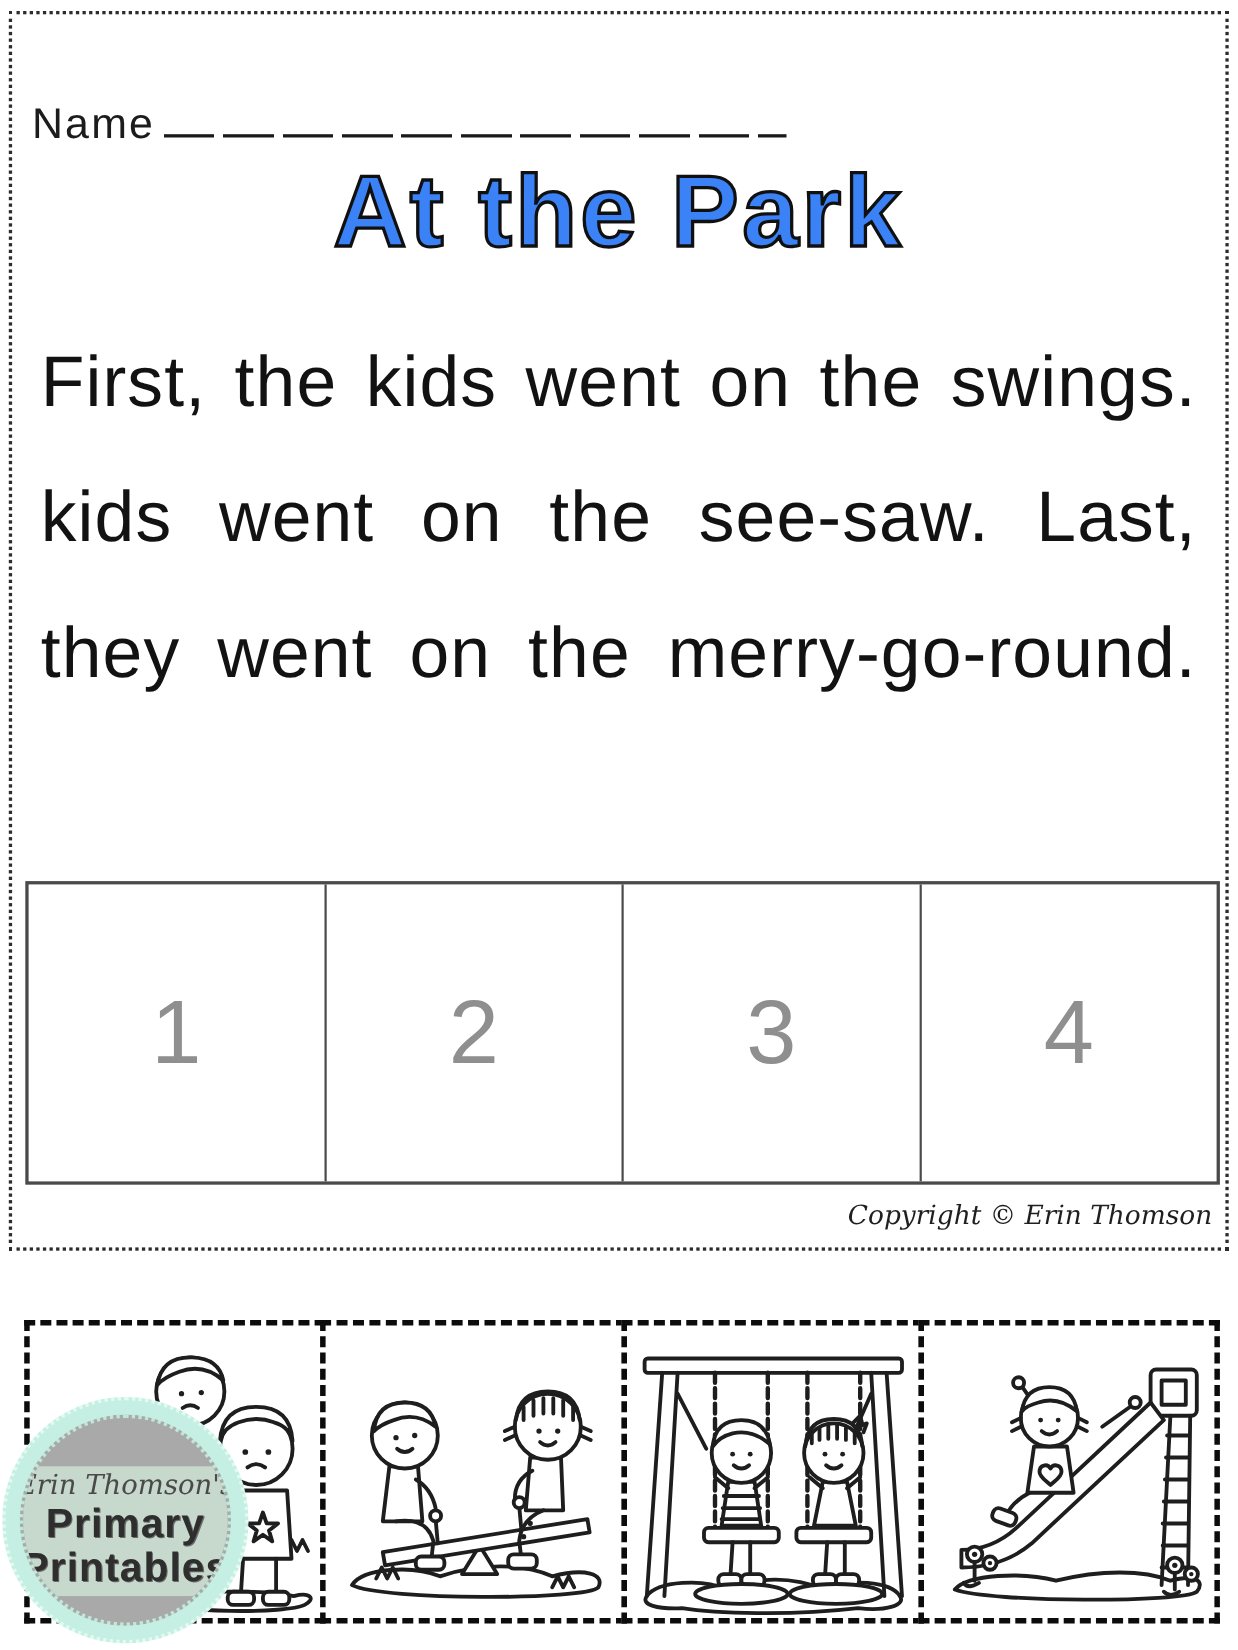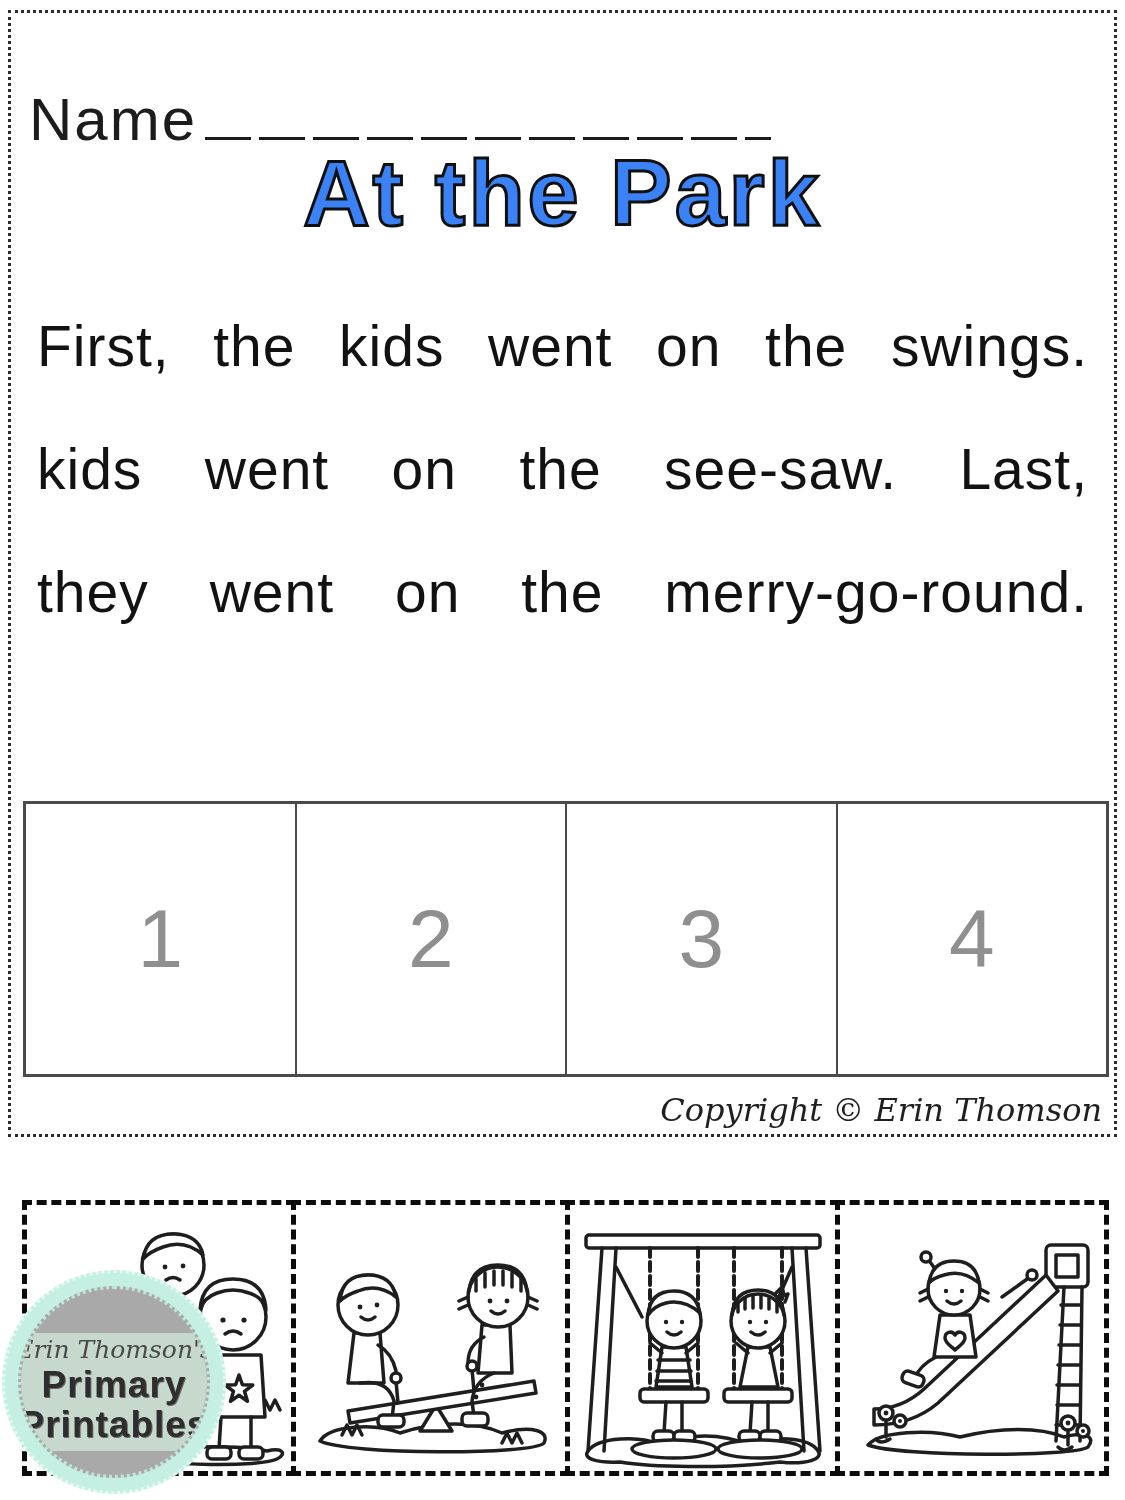--- a/index.html
+++ b/index.html
@@ -2,37 +2,37 @@
 <html><head>
 <meta charset="utf-8">
 <style>
   html,body{margin:0;padding:0;background:#ffffff;}
   .page{position:relative;width:1125px;height:1500px;background:#ffffff;overflow:hidden;
         font-family:"Liberation Sans",sans-serif;color:#161616;}
   
   .sheet{position:absolute;left:8px;top:10px;width:1109px;height:1127px;
          border:3px dotted #2c2c2c;box-sizing:border-box;background:#ffffff;}
   .name-row{position:absolute;left:18px;top:72px;width:1040px;height:52px;}
-  .name-label{font-size:60px;font-weight:300;letter-spacing:2px;color:#1c1c1c;}
+  .name-label{font-size:39px;font-weight:300;letter-spacing:2px;color:#1c1c1c;}
   .name-line{display:inline-block;vertical-align:baseline;width:566px;height:40px;margin-left:8px;
              background:repeating-linear-gradient(90deg,#1a1a1a 0 46px,transparent 46px 54px) left bottom/100% 3px no-repeat;}
   .title{position:absolute;left:0;top:128px;width:100%;margin:0;text-align:center;
          font-size:92px;font-weight:bold;letter-spacing:3px;color:#3b82f6;
          -webkit-text-stroke:3px #101010;}
   .story{position:absolute;left:26px;right:26px;top:272px;}
-  .story-line{height:123px;line-height:123px;font-size:57px;font-weight:300;letter-spacing:1px;
+  .story-line{height:123px;line-height:123px;font-size:65px;font-weight:300;letter-spacing:1px;
               white-space:nowrap;text-align:justify;text-align-last:justify;color:#121212;}
   .grid{position:absolute;left:12px;top:788px;width:1086px;height:276px;display:flex;
         border:3px solid #4a4a4a;box-sizing:border-box;}
   .grid .cell{flex:1;display:flex;align-items:center;justify-content:center;
               border-left:2px solid #4a4a4a;}
   .grid .cell:first-child{border-left:none;}
   .cell-number{font-size:82px;font-weight:300;color:#8f8f8f;}
   .copyright{position:absolute;right:12px;top:1078px;font-family:"DejaVu Serif",serif;
-             font-style:italic;font-size:32px;color:#1f1f1f;}
+             font-style:italic;font-size:24px;color:#1f1f1f;}
   
   .cutout{position:absolute;top:1200px;height:276px;border:5px dashed #0c0c0c;
           box-sizing:border-box;background:#ffffff;}
   .cutout svg{position:absolute;left:0;top:0;width:100%;height:100%;}
   #cut1{left:22px;width:274px;}
   #cut2{left:291px;width:279px;}
   #cut3{left:565px;width:275px;}
   #cut4{left:835px;width:274px;}
   
   .logo{position:absolute;left:2px;top:1270px;width:224px;height:224px;border-radius:50%;

